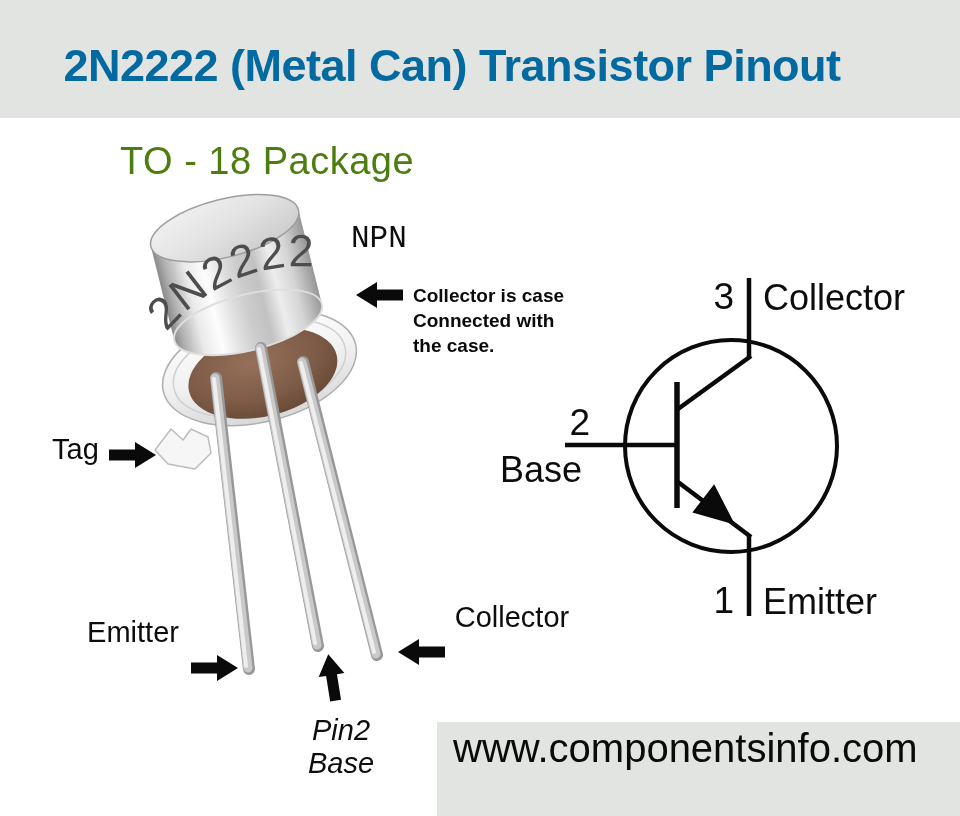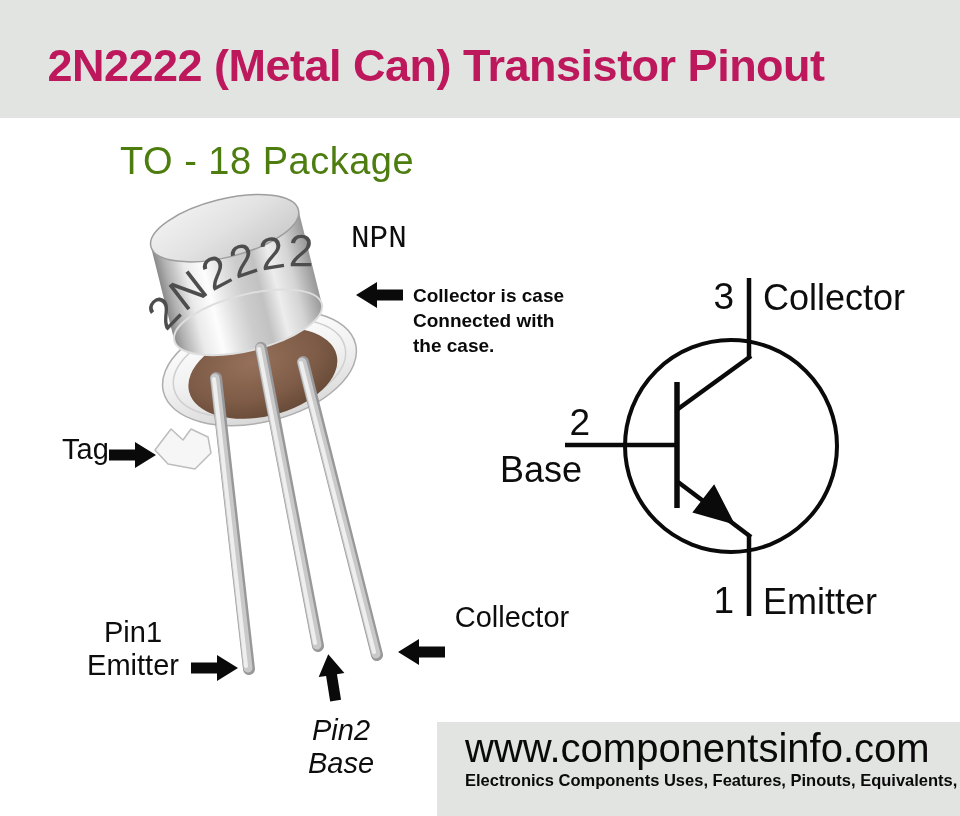--- a/index.html
+++ b/index.html
@@ -2,39 +2,39 @@
 <html><head>
 <meta charset="utf-8">
 <style>
   html,body{margin:0;padding:0;background:#ffffff;}
   .canvas{
     position:relative;width:960px;height:816px;background:#ffffff;overflow:hidden;
     font-family:"Liberation Sans","DejaVu Sans",sans-serif;color:#0d0d0d;
   }
   .band{position:absolute;left:0;top:0;width:960px;height:118px;background:#e2e4e2;}
   .title{
-    position:absolute;left:0;top:40px;width:872px;text-align:center;
-    font-size:45px;font-weight:bold;letter-spacing:-0.5px;color:#be185d;white-space:nowrap;
+    position:absolute;left:16px;top:40px;width:872px;text-align:center;
+    font-size:45px;font-weight:bold;letter-spacing:-0.5px;color:#0369a1;white-space:nowrap;
   }
   .pkg{position:absolute;left:120px;top:140px;font-size:38px;letter-spacing:0.5px;color:#4d7c0f;white-space:nowrap;}
   .npn{position:absolute;left:351px;top:221px;font-size:31px;color:#0d0d0d;font-family:Liberation Mono, monospace;}
   .casenote{position:absolute;left:413px;top:283px;font-size:19px;font-weight:bold;line-height:25px;color:#0a0a0a;}
   .casenote span{display:block;}
-  .taglabel{position:absolute;left:52px;top:433px;font-size:29px;margin-left:10px;}
+  .taglabel{position:absolute;left:52px;top:433px;font-size:29px;}
   .pincallout{position:absolute;text-align:center;font-size:29px;line-height:33px;white-space:nowrap;}
   .pincallout span{display:block;}
   .co-pin1{left:58px;top:616px;width:150px;}
   .co-pin2{left:281px;top:714px;width:120px;font-style:italic;}
   .co-pin3{left:437px;top:601px;width:150px;line-height:32px;}
   .schnum{position:absolute;width:46px;text-align:right;font-size:37px;}
   .schlabel{position:absolute;font-size:36px;white-space:nowrap;}
   .n3{left:688px;top:276px;} .l3{left:763px;top:277px;}
   .n2{left:544px;top:402px;} .l2{left:460px;top:449px;width:122px;text-align:right;font-size:36px;position:absolute;}
   .n1{left:688px;top:580px;} .l1{left:763px;top:581px;}
-  .footer{position:absolute;left:437px;top:722px;width:523px;height:94px;background:#e2e4e2;box-sizing:border-box;padding:4px 0 0 28px;}
+  .footer{position:absolute;left:437px;top:722px;width:523px;height:94px;background:#e2e4e2;box-sizing:border-box;padding:4px 0 0 16px;}
   .site{font-size:40px;line-height:44px;color:#0a0a0a;white-space:nowrap;}
   .tagline{font-size:16.5px;font-weight:bold;line-height:20px;color:#0a0a0a;white-space:nowrap;}
   svg.scene{position:absolute;left:0;top:0;z-index:1;}
   .txt{z-index:2;}
 </style>
 </head>
 <body>
 
 <div class="canvas">
 
@@ -130,36 +130,34 @@
 
   <div class="casenote txt">
     <span>Collector is case</span>
     <span>Connected with</span>
     <span>the case.</span>
   </div>
 
   <div class="taglabel txt">Tag</div>
 
   <div class="pincallout co-pin1 txt">
-    <span>Pin1</span>
     <span>Emitter</span>
   </div>
   <div class="pincallout co-pin2 txt">
     <span>Pin2</span>
     <span>Base</span>
   </div>
   <div class="pincallout co-pin3 txt">
     <span>Collector</span>
   </div>
 
   <div class="schnum n3 txt">3</div>
   <div class="schlabel l3 txt">Collector</div>
   <div class="schnum n2 txt">2</div>
   <div class="l2 txt">Base</div>
   <div class="schnum n1 txt">1</div>
   <div class="schlabel l1 txt">Emitter</div>
 
   <div class="footer txt">
     <div class="site">www.componentsinfo.com</div>
-    <div class="tagline">Electronics Components Uses, Features, Pinouts, Equivalents,</div>
   </div>
 
 </div>
 
 </body></html>

